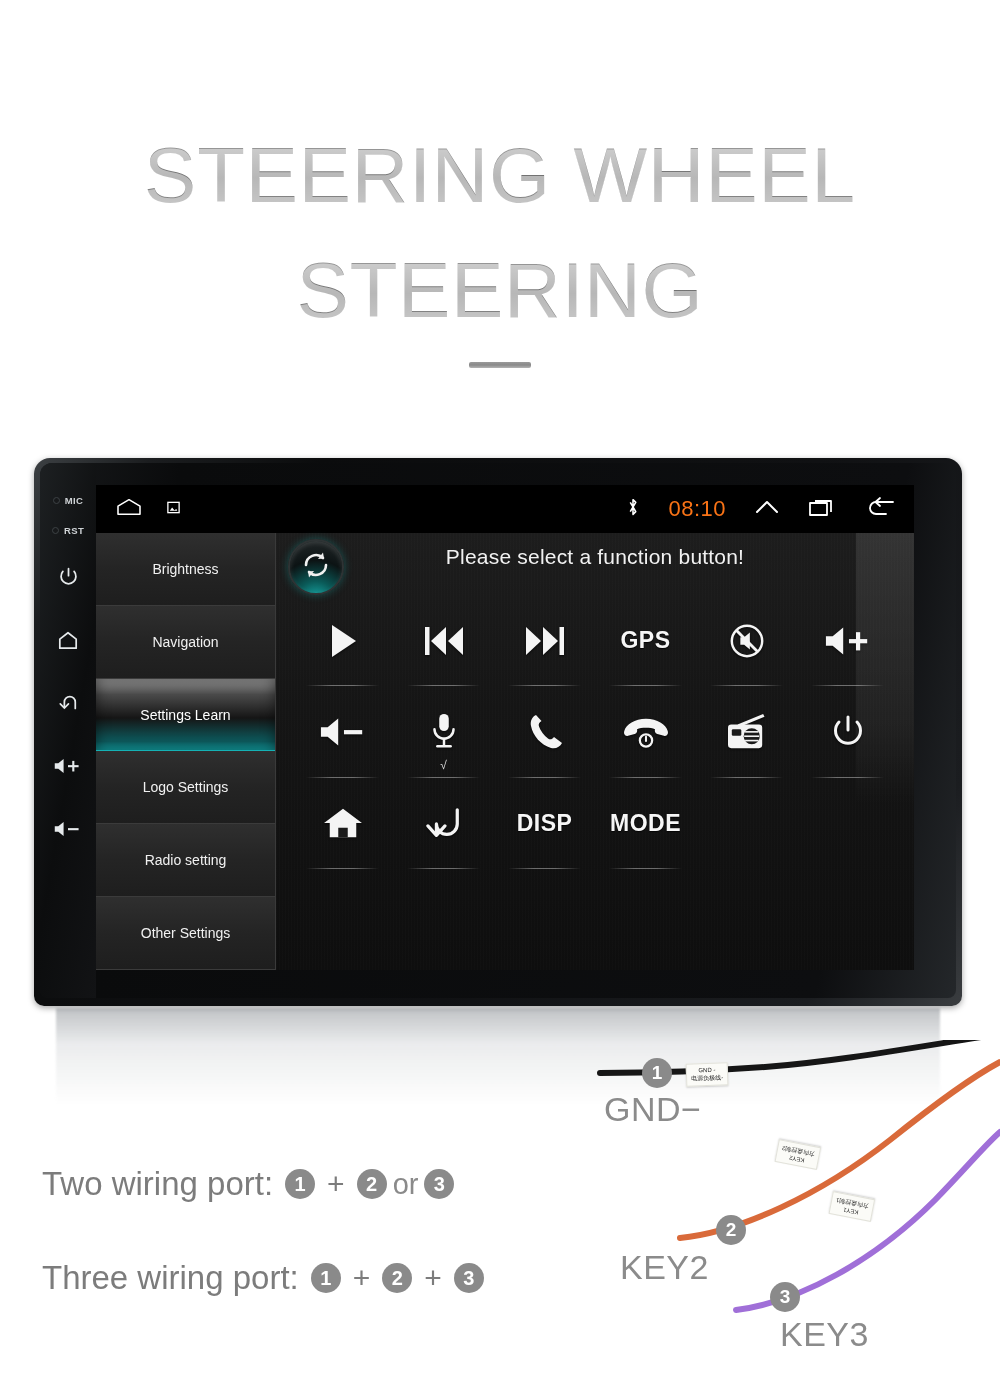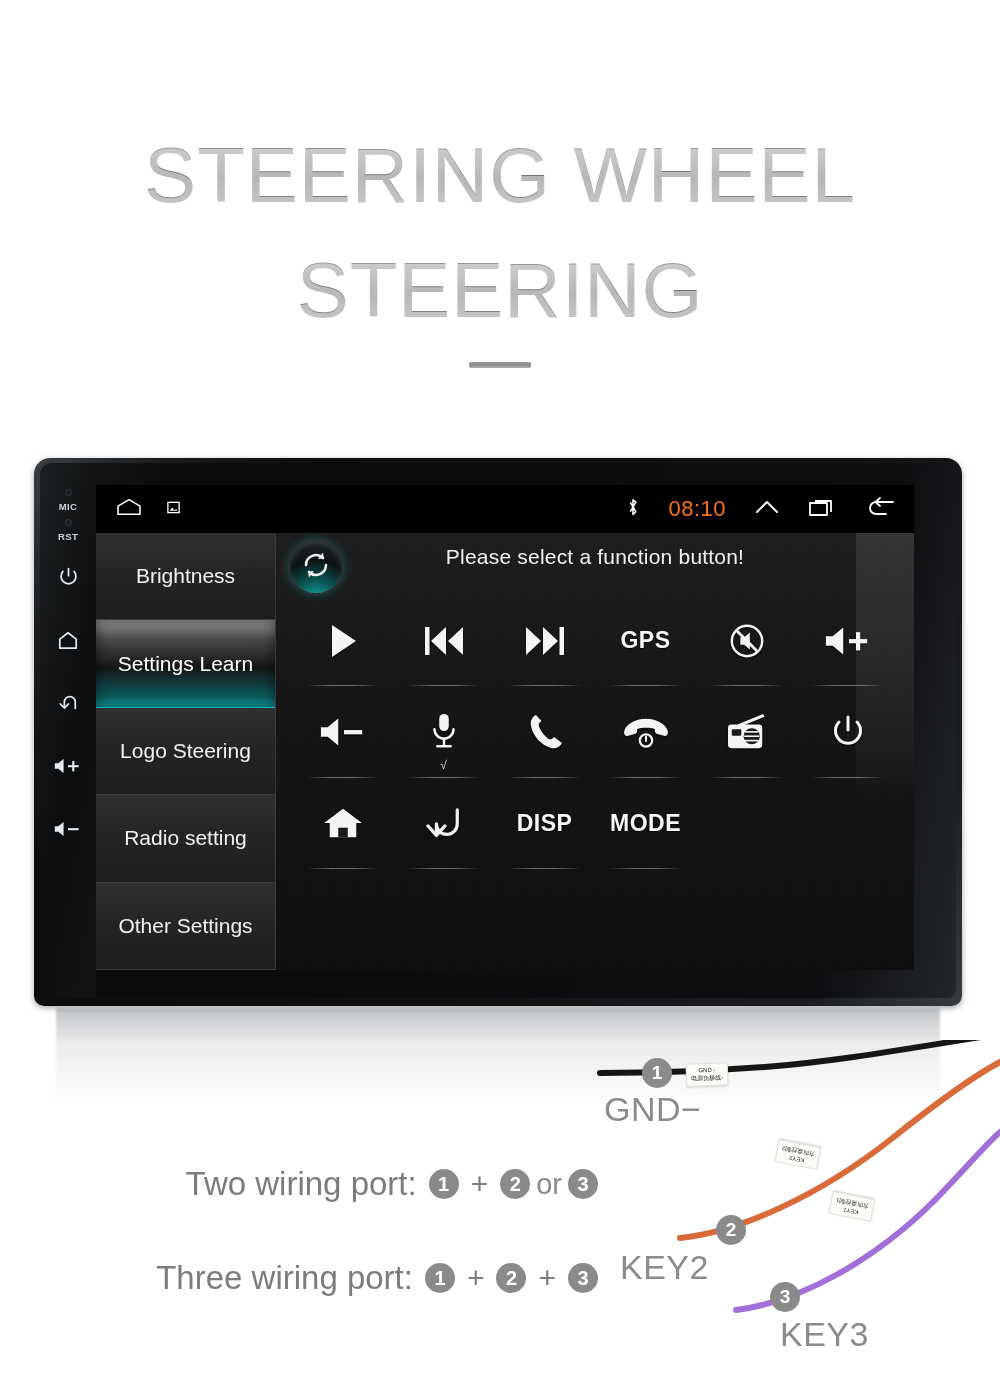--- a/index.html
+++ b/index.html
@@ -47,21 +47,21 @@
   }
   
   .side-rail {
     position:absolute; left:0; top:0; width:56px; height:100%;
     background: linear-gradient(100deg,#1d2022 0%, #0c0d0e 55%, #121315 100%);
     display:flex; flex-direction:column; align-items:center;
     padding-top:22px; gap:0;
   }
   .rail-dot-row {
     display:flex; align-items:center; gap:5px; height:30px;
-    width:56px; justify-content:center;flex-direction:column;
+    width:56px; justify-content:center;
   }
   .rail-dot { width:7px; height:7px; border-radius:50%;
     background:#17191b; border:1px solid #3d4245; }
   .rail-dot-label { font-size:9.5px; font-weight:bold; color:#cfd3d6; letter-spacing:.4px; }
   .rail-btn {
     width:56px; height:63px; display:flex; align-items:center; justify-content:center;
     color:#e6eaec;
   }
   .rail-btn svg { display:block; }
 
@@ -83,21 +83,21 @@
 
   
   .menu {
     width:180px; flex:0 0 180px; height:100%;
     background: linear-gradient(180deg,#2a2a2a 0%,#242424 100%);
     border-right:1px solid #3a3a3a;
     display:flex; flex-direction:column;
   }
   .menu-item {
     flex:1 1 0; display:flex; align-items:center; justify-content:center;
-    color:#f1f1f1; font-size:21px; font-weight:400;
+    color:#f1f1f1; font-size:14px; font-weight:400;
     border-bottom:1px solid #3b3b3b;
     background: linear-gradient(180deg,#2f2f2f 0%, #242424 50%, #1e1e1e 100%);
   }
   .menu-item.selected {
     background: linear-gradient(180deg,#9b9b9b 0%, #4a4a4a 22%, #151515 55%, #0d5b5e 88%, #12a5a8 100%);
     border-bottom:1px solid #15b2b5;
     box-shadow: inset 0 0 14px rgba(0,0,0,.55);
     color:#ffffff;
   }
 
@@ -146,21 +146,21 @@
 
   
   .reflection {
     position:absolute; left:56px; top:1008px; width:884px; height:96px;
     background: linear-gradient(180deg, rgba(140,145,150,.55) 0%, rgba(190,194,198,.30) 38%, rgba(255,255,255,0) 100%);
     filter: blur(1px);
   }
 
   
   .legend { position:absolute; left:42px; top:1150px; width:560px; }
-  .legend-row { display:flex; align-items:center; height:68px;justify-content:flex-end; }
+  .legend-row { display:flex; align-items:center; height:68px; }
   .legend-label { font-size:33px; color:#7c7c7c; font-weight:400; }
   .num-badge {
     display:inline-flex; align-items:center; justify-content:center;
     width:30px; height:30px; border-radius:50%;
     background:#8a8a8a; color:#fff; font-size:20px; font-weight:bold;
     margin:0 4px; line-height:1;
   }
   .plus { font-size:30px; color:#7c7c7c; margin:0 8px; }
   .orword { font-size:29px; color:#8a8a8a; margin:0 2px; }
 
@@ -288,25 +288,28 @@
             </span>
           </div>
         </div>
 
         <div class="content">
 
           <div class="menu">
             <div class="menu-item">
               <span>Brightness</span>
             </div>
+            <div class="menu-item">
+              <span>Navigation</span>
+            </div>
             <div class="menu-item selected">
               <span>Settings Learn</span>
             </div>
             <div class="menu-item">
-              <span>Logo Steering</span>
+              <span>Logo Settings</span>
             </div>
             <div class="menu-item">
               <span>Radio setting</span>
             </div>
             <div class="menu-item">
               <span>Other Settings</span>
             </div>
           </div>
 
           <div class="panel">

